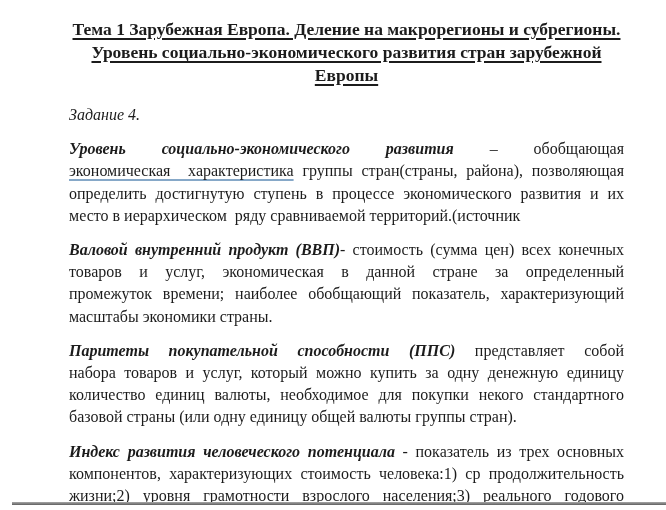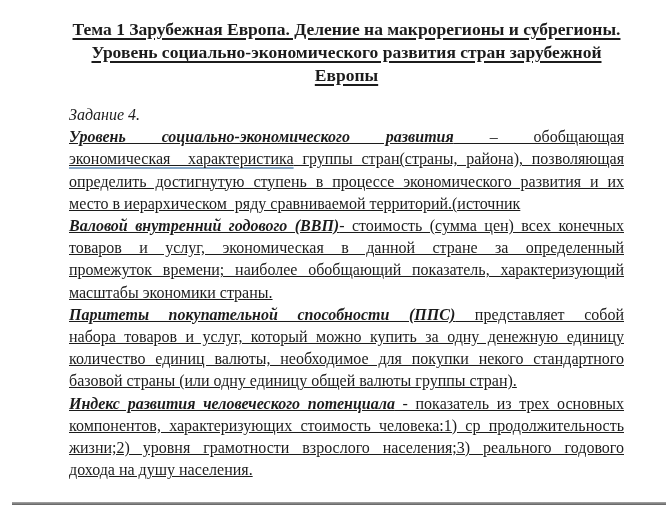--- a/index.html
+++ b/index.html
@@ -41,22 +41,22 @@
   }
   
   .task {
     margin-top: 17px;
     font-size: 16px;
     line-height: 22.2px;
     font-style: italic;
   }
   
   .para {
+    margin-top: 12px;
     font-size: 16px;
-    text-decoration: underline;
   }
   .jline {
     line-height: 22.2px;
     text-align: justify;
     text-align-last: justify;
     white-space: nowrap;
   }
   .jline.last {
     text-align-last: left;
   }
@@ -104,21 +104,21 @@
     <div class="task">Задание 4.</div>
 
     <div class="para">
       <div class="jline"><span class="bi">Уровень социально-экономического развития</span><span> – обобщающая</span></div>
       <div class="jline"><span class="ul">экономическая  характеристика</span><span> группы стран(страны, района), позволяющая</span></div>
       <div class="jline">определить достигнутую ступень в процессе экономического развития и их</div>
       <div class="jline last pre">место в иерархическом  ряду сравниваемой территорий.(источник</div>
     </div>
 
     <div class="para">
-      <div class="jline"><span class="bi">Валовой внутренний годового (ВВП)</span><span>- стоимость (сумма цен) всех конечных</span></div>
+      <div class="jline"><span class="bi">Валовой внутренний продукт (ВВП)</span><span>- стоимость (сумма цен) всех конечных</span></div>
       <div class="jline">товаров и услуг, экономическая в данной стране за определенный</div>
       <div class="jline">промежуток времени; наиболее обобщающий показатель, характеризующий</div>
       <div class="jline last">масштабы экономики страны.</div>
     </div>
 
     <div class="para">
       <div class="jline"><span class="bi">Паритеты покупательной способности (ППС)</span><span> представляет собой</span></div>
       <div class="jline">набора товаров и услуг, который можно купить за одну денежную единицу</div>
       <div class="jline">количество единиц валюты, необходимое для покупки некого стандартного</div>
       <div class="jline last">базовой страны (или одну единицу общей валюты группы стран).</div>

